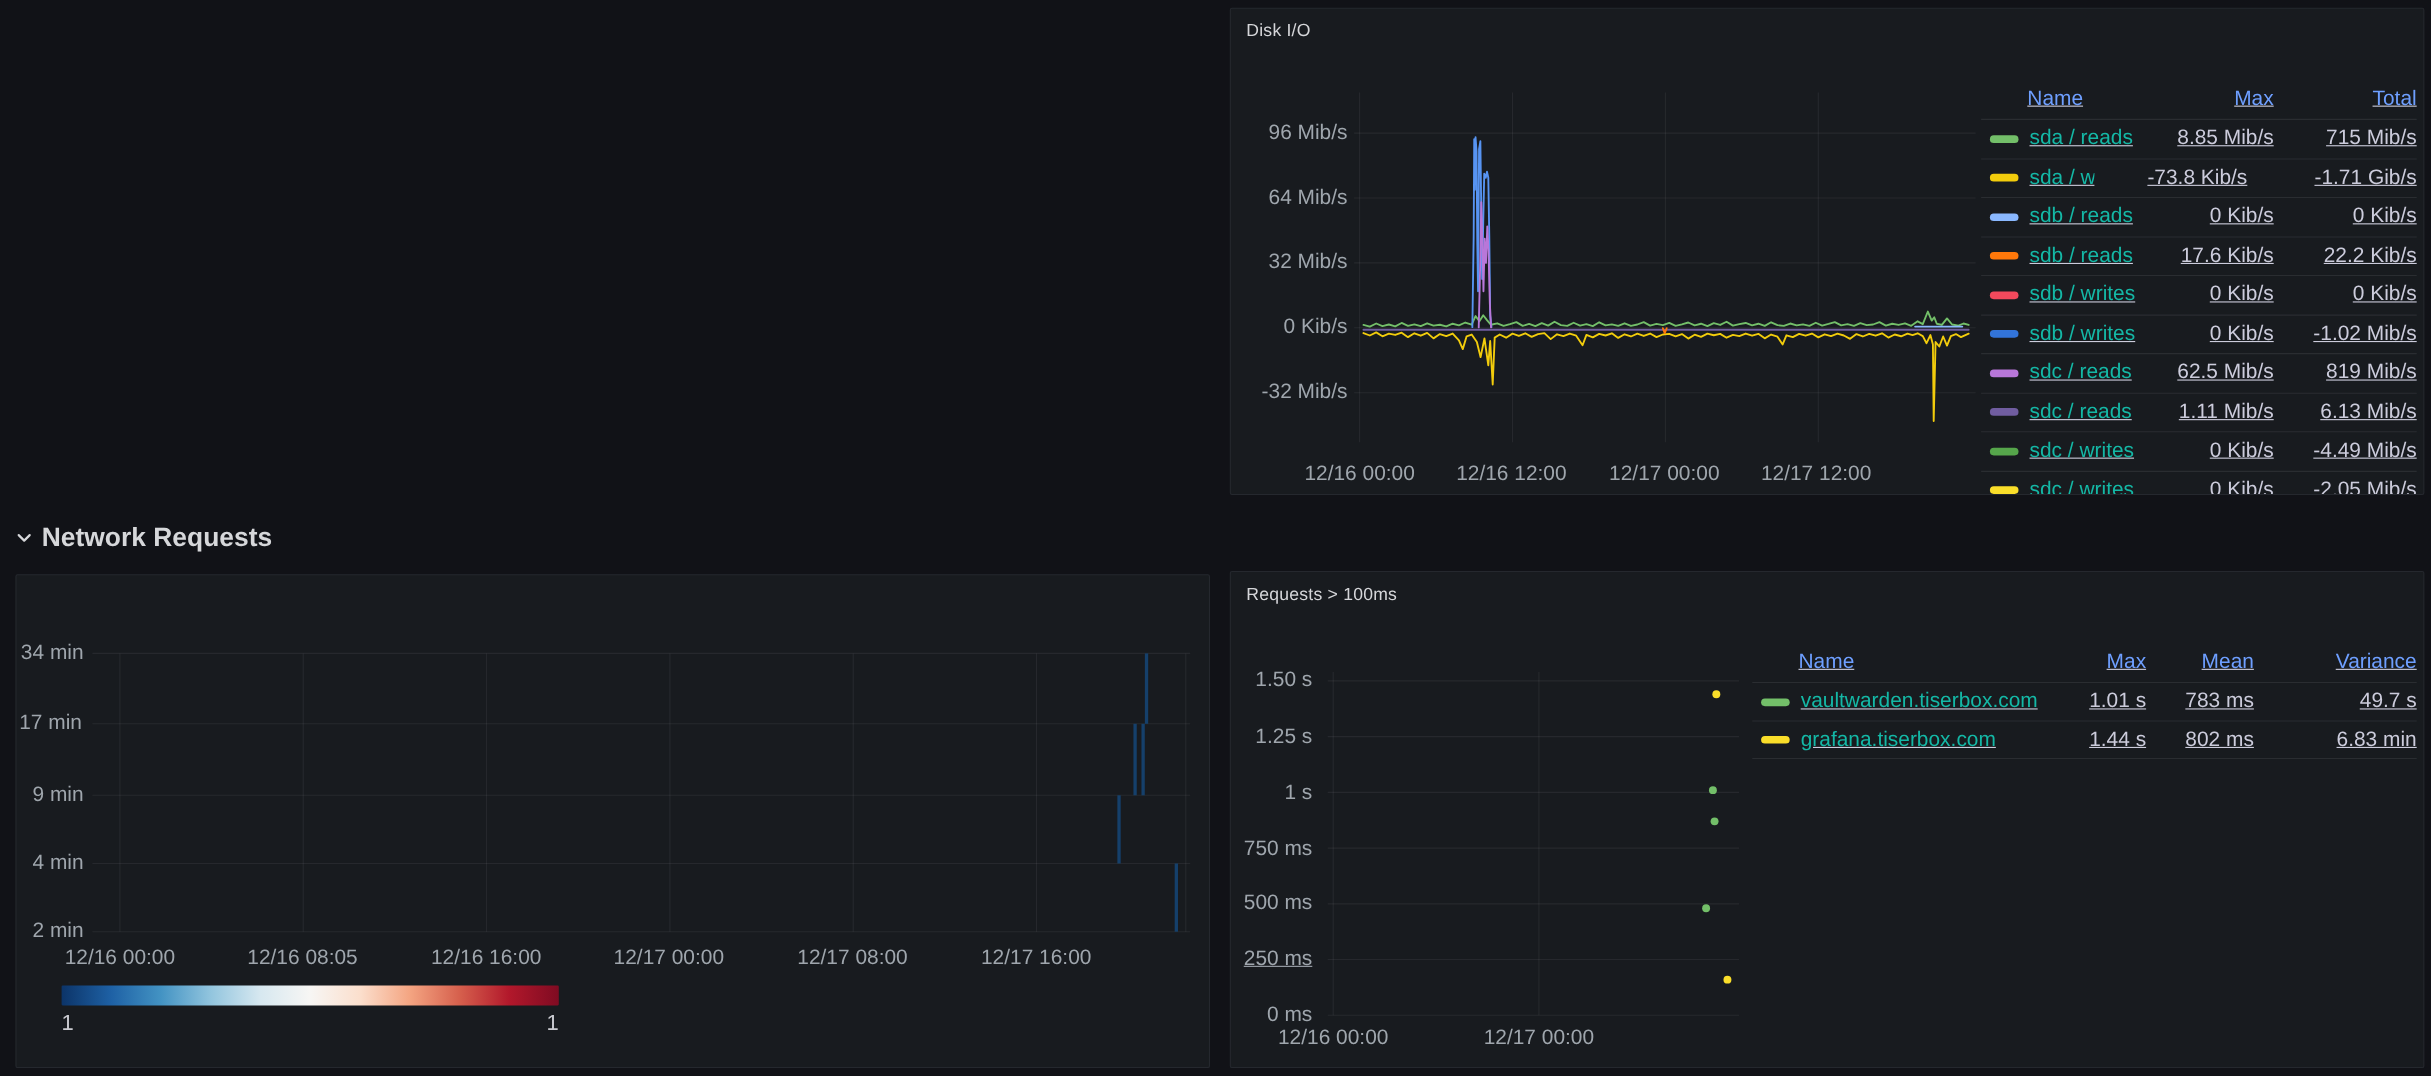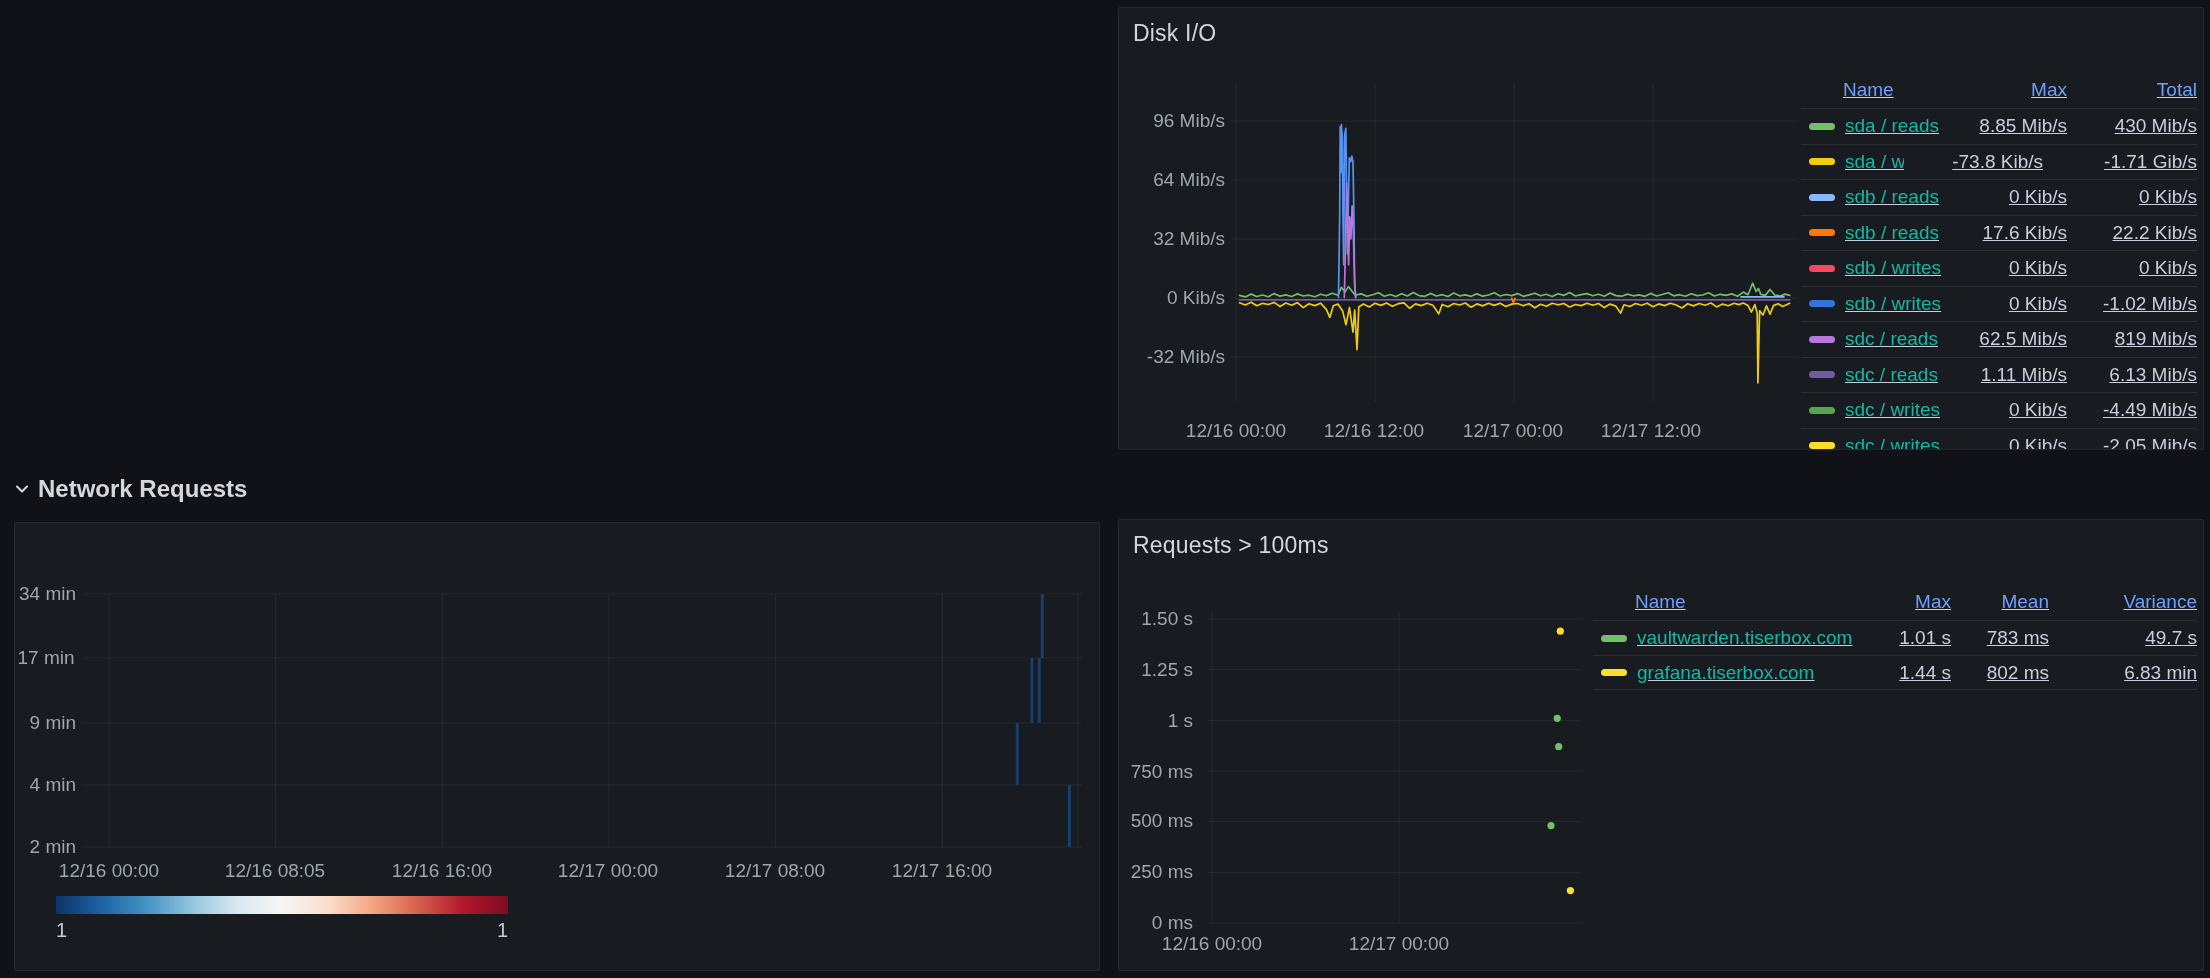--- a/index.html
+++ b/index.html
@@ -7,21 +7,21 @@
     width:2210px;height:978px;position:relative;overflow:hidden;
     background:#111217;
     font-family:"Liberation Sans", sans-serif;
     -webkit-font-smoothing:antialiased;
   }
   .panel{
     position:absolute;background:#181b1f;border:1px solid #25282e;border-radius:2px;
     box-sizing:border-box;overflow:hidden;
   }
   .panel-title{
-    position:absolute;left:14px;top:12px;font-size:23px;font-weight:500;
+    position:absolute;left:14px;top:12px;font-size:16px;font-weight:500;
     color:#d5d6d9;letter-spacing:.2px;display:flex;align-items:flex-end;gap:16px;white-space:nowrap;
   }
   .axis-label{position:absolute;color:#9fa6ad;font-size:19px;line-height:22px;white-space:nowrap;}
   .ylab{text-align:right;transform:translateY(-50%);}
   .xlab{width:160px;text-align:center;transform:translateX(-50%);}
   svg.chart{position:absolute;display:block;overflow:visible;}
   .grid{stroke:rgba(204,204,220,0.08);stroke-width:1;}
   
   .legend{position:absolute;font-size:19px;color:#ccccdc;text-decoration:underline;}
   .lhead,.lrow{display:grid;align-items:center;box-sizing:border-box;}
@@ -88,21 +88,21 @@
       <div class="lval">Max</div>
       <div class="lval">Total</div>
     </div>
 
     <div class="lrow disk-grid" style="height:35.5px;">
       <div class="lname">
           <span class="swatch" style="background: rgb(115, 191, 105);"></span>
           <span>sda / reads</span>
         </div>
       <div class="lval">8.85 Mib/s</div>
-      <div class="lval">430 Mib/s</div>
+      <div class="lval">715 Mib/s</div>
     </div>
     <div class="lrow disk-grid" style="height:35.5px;gap:24px;">
       <div class="lname">
           <span class="swatch" style="background: rgb(242, 204, 12);"></span>
           <span>sda / writes</span>
         </div>
       <div class="lval">-73.8 Kib/s</div>
       <div class="lval">-1.71 Gib/s</div>
     </div>
     <div class="lrow disk-grid" style="height:35.5px;">
@@ -222,21 +222,21 @@
 <div class="panel" style="left:1118px;top:519px;width:1086px;height:452px;">
   <div class="panel-title">
     <span>Requests &gt; 100ms</span>
   </div>
 
   <div class="axis-label ylab" style="left:2px;top:99px;width:72px;">1.50 s</div>
   <div class="axis-label ylab" style="left:2px;top:150px;width:72px;">1.25 s</div>
   <div class="axis-label ylab" style="left:2px;top:201px;width:72px;">1 s</div>
   <div class="axis-label ylab" style="left:2px;top:252px;width:72px;">750 ms</div>
   <div class="axis-label ylab" style="left:2px;top:301px;width:72px;">500 ms</div>
-  <div class="axis-label ylab" style="left:2px;top:352px;width:72px;">250 ms</div>
+  <div class="axis-label ylab" style="left:2px;top:352px;width:72px;text-decoration:underline;">250 ms</div>
   <div class="axis-label ylab" style="left:2px;top:403px;width:72px;">0 ms</div>
 
   <div class="axis-label xlab" style="left:93px;top:413px;">12/16 00:00</div>
   <div class="axis-label xlab" style="left:280px;top:413px;">12/17 00:00</div>
 
   <svg id="req-svg" class="chart" style="left:88px;top:81px;" width="374" height="330" viewBox="0 0 374 330">
       <line x1="0" x2="374" y1="17.995000000000005" y2="17.995000000000005" class="grid"></line>
       <line x1="0" x2="374" y1="68.66250000000002" y2="68.66250000000002" class="grid"></line>
       <line x1="0" x2="374" y1="119.33000000000001" y2="119.33000000000001" class="grid"></line>
       <line x1="0" x2="374" y1="169.9975" y2="169.9975" class="grid"></line>

